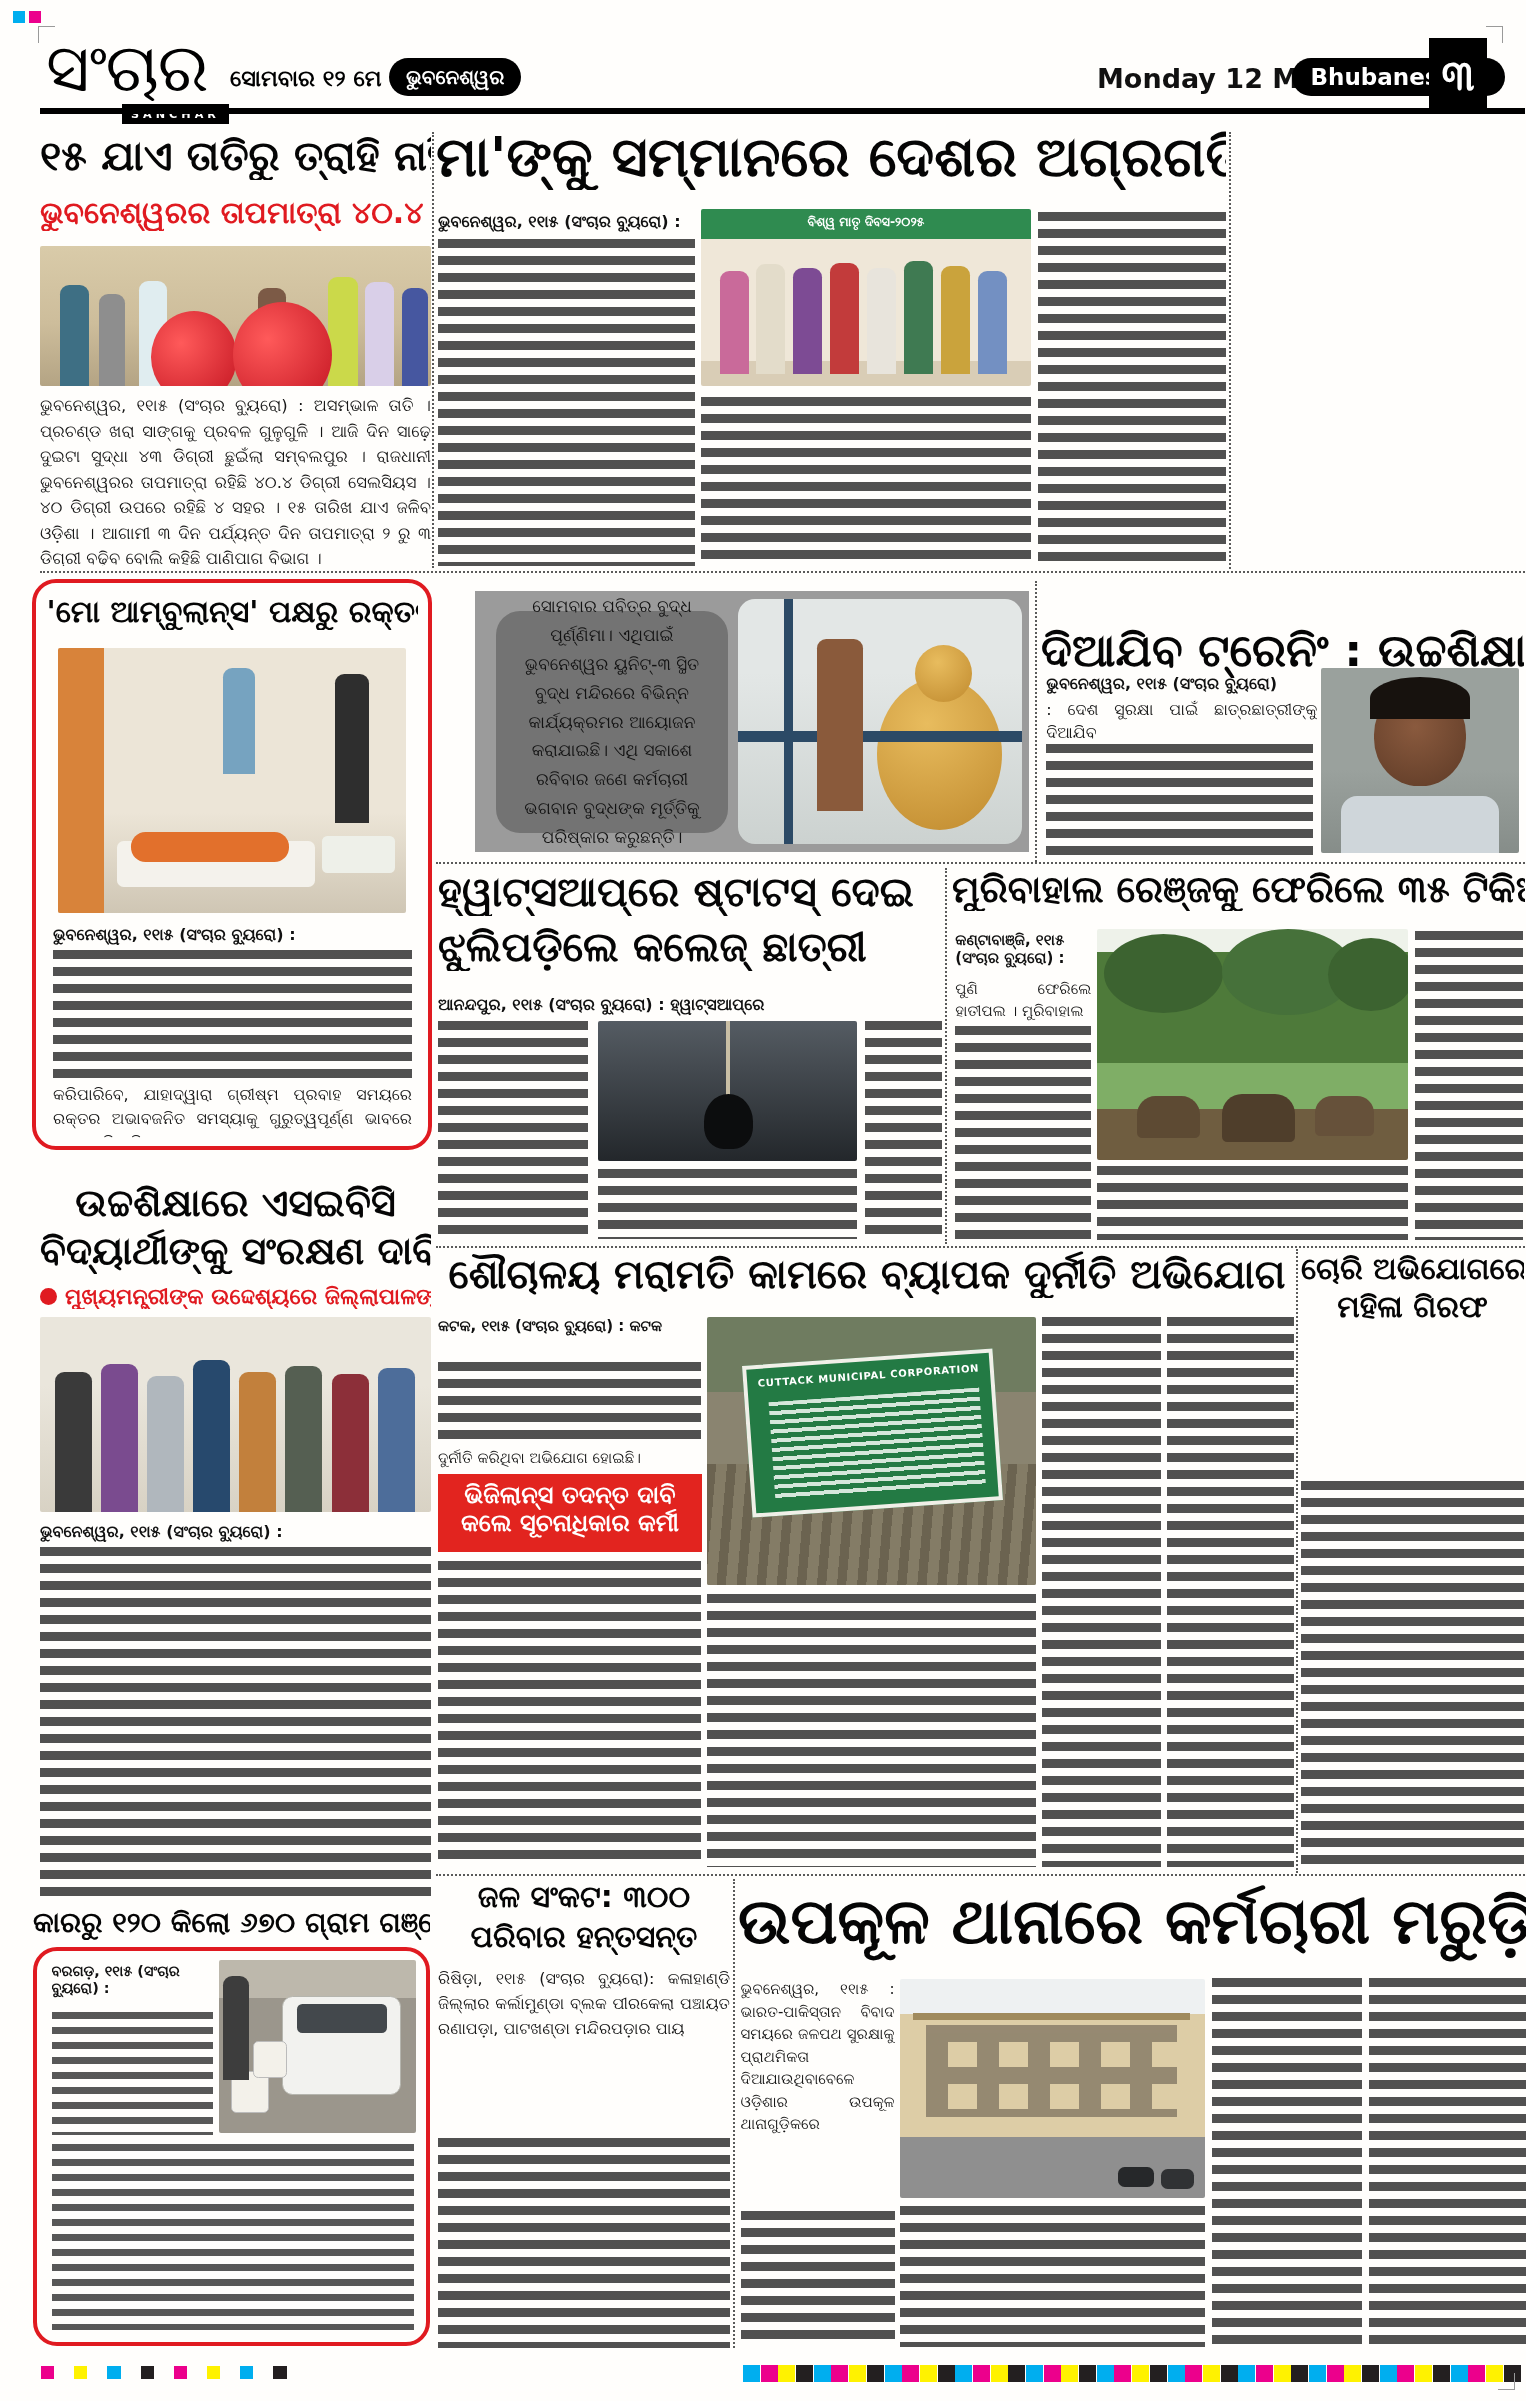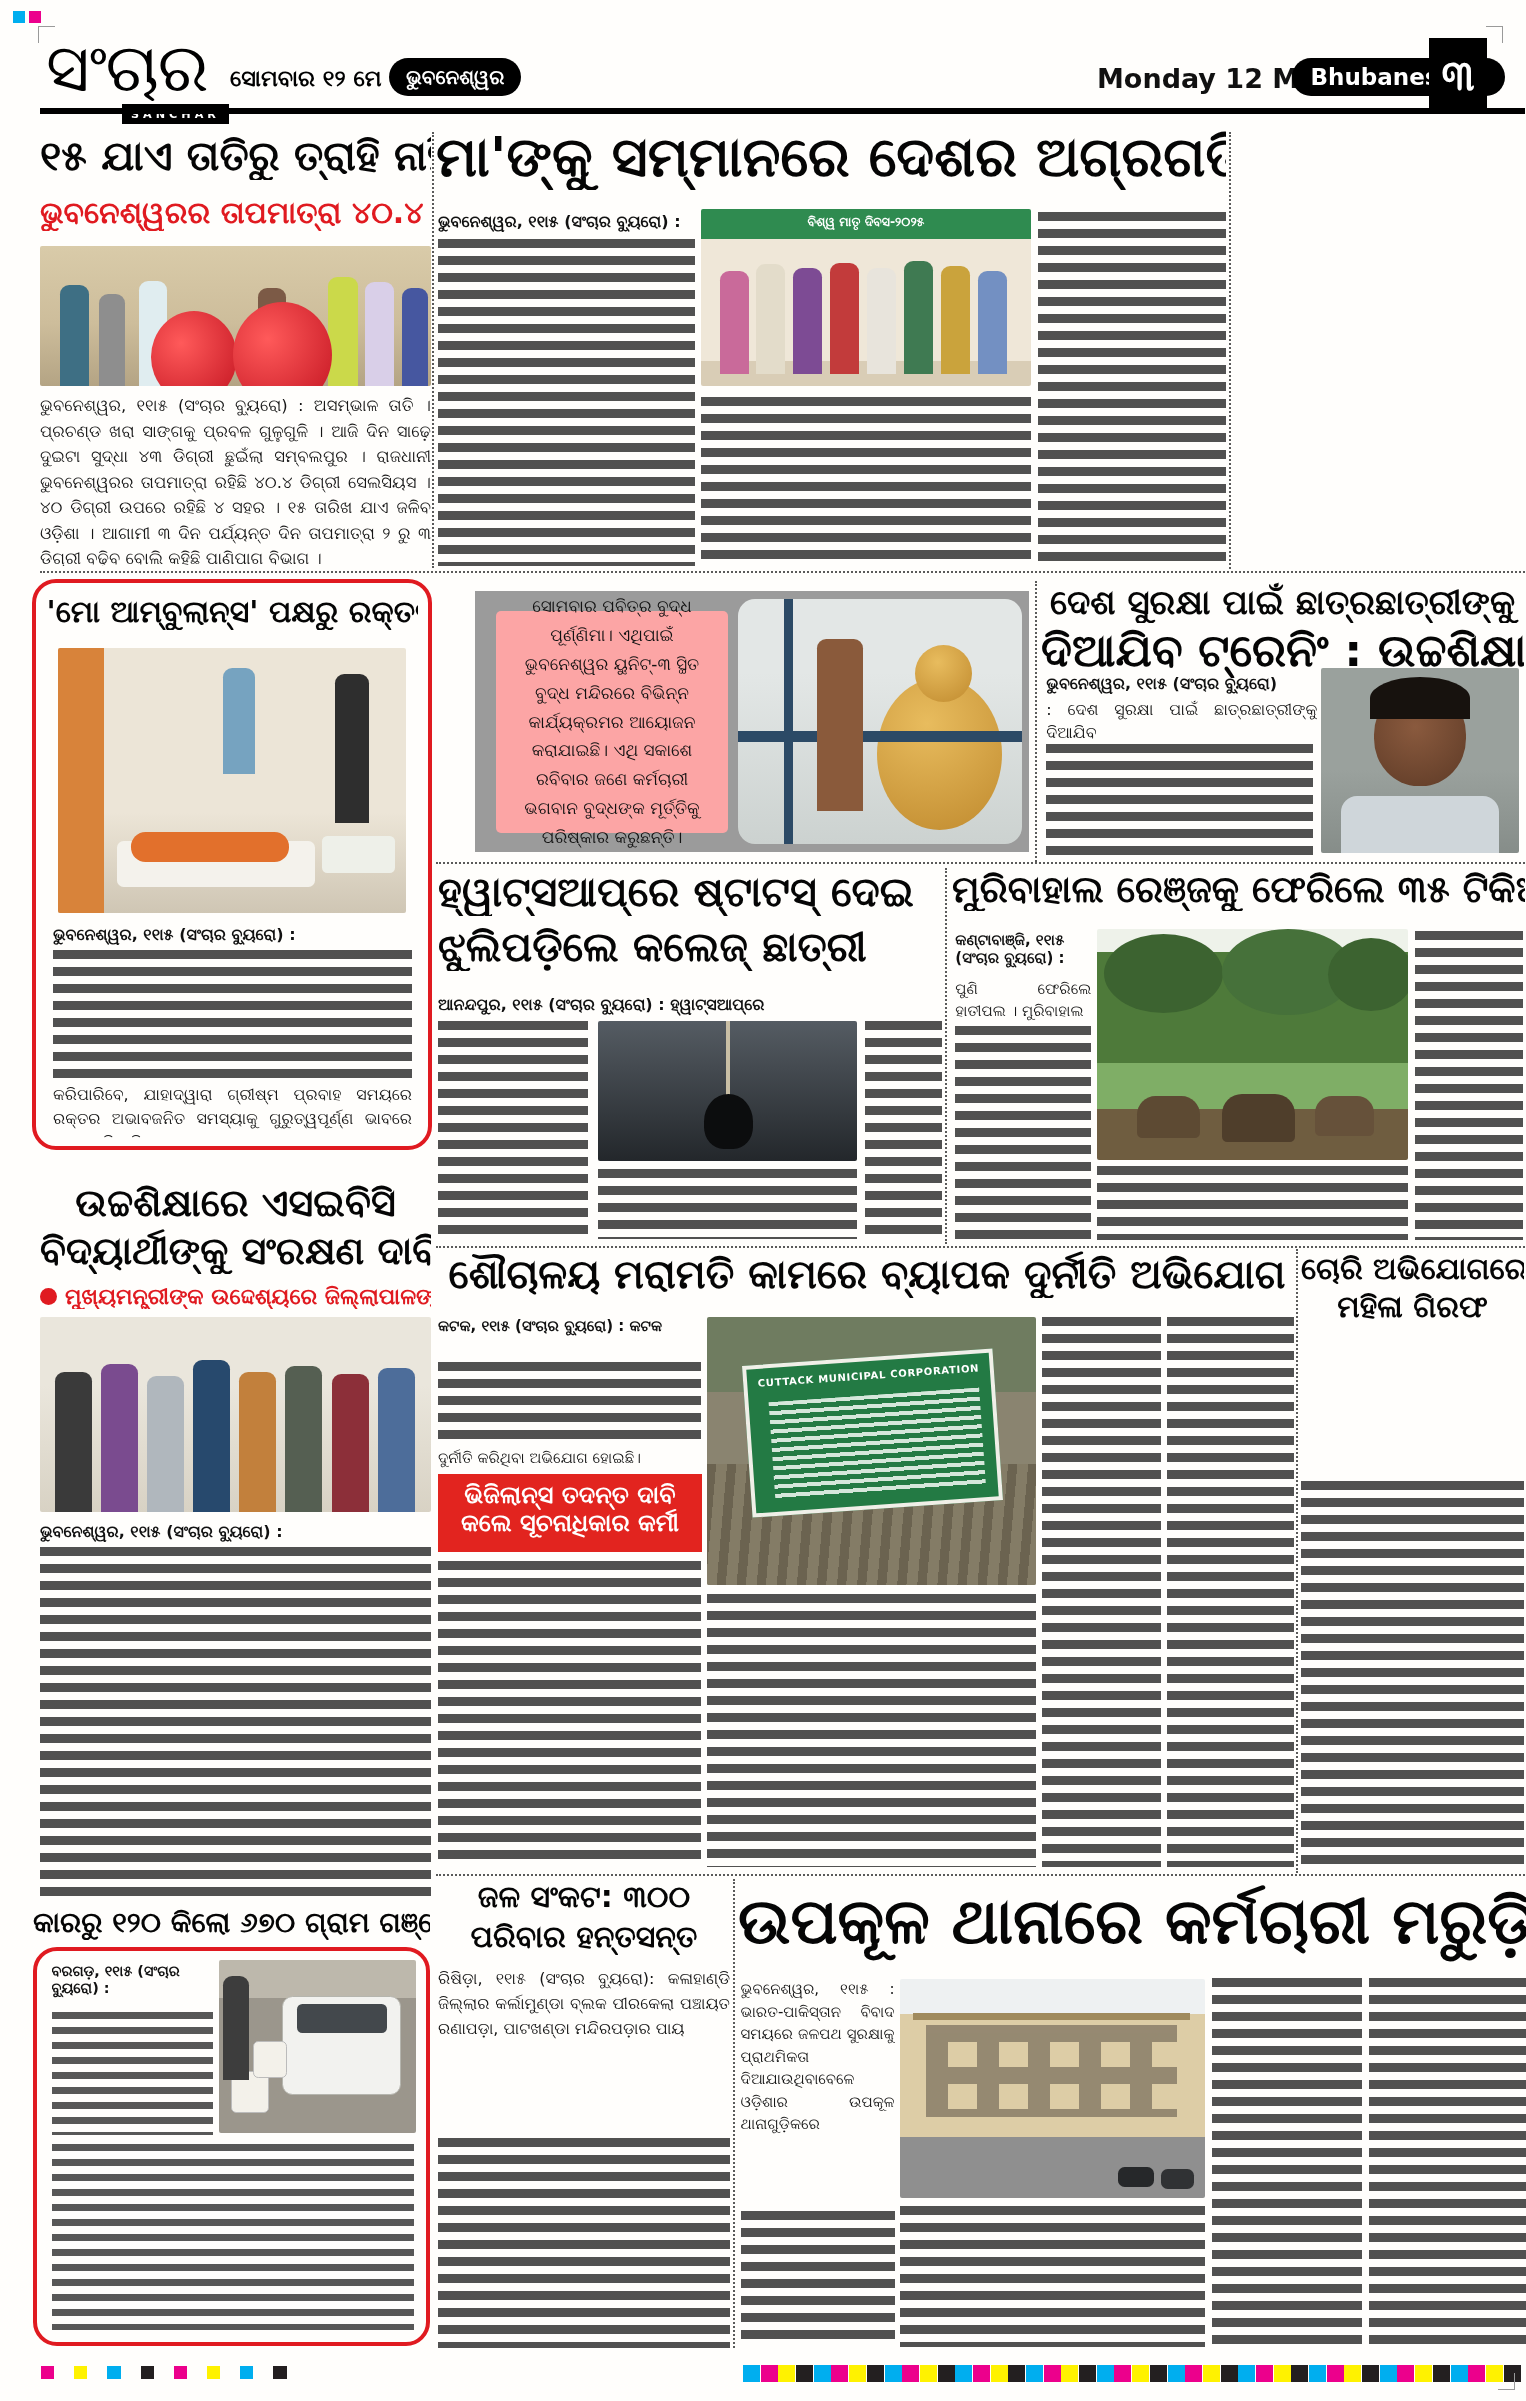--- a/index.html
+++ b/index.html
@@ -118,36 +118,35 @@
       <span class="abs" style="left:264px;bottom:40px;width:73px;height:37px;background:#eef0e9;border-radius:5.3px"></span>
       <span class="fg" style="left:277px;top:26.4px;width:34px;height:56%;background:#2e2e2e"></span>
       <span class="fg" style="left:165px;top:20px;width:32px;height:40%;background:#76a3c0"></span>
     </div>
     <div class="dl" style="left:21px;top:346px;width:359px;height:22.4px;font-size:16px">ଭୁବନେଶ୍ୱର, ୧୧ା୫ (ସଂଚାର ବ୍ୟୁରୋ) :</div>
     <div class="greek" style="left:21px;top:371px;width:359px;height:129px"></div>
     <div class="body-odia" style="left:21px;top:504px;width:359px;height:55px;font-size:16px;line-height:1.5">କରିପାରିବେ, ଯାହାଦ୍ୱାରା ଗ୍ରୀଷ୍ମ ପ୍ରବାହ ସମୟରେ ରକ୍ତର ଅଭାବଜନିତ ସମସ୍ୟାକୁ ଗୁରୁତ୍ୱପୂର୍ଣ୍ଣ ଭାବରେ ହ୍ରାସ କରିପାରିବା।</div>
   </div>
 
   <div class="abs" style="left:475px;top:591px;width:554px;height:261px;background:#9b9b9b">
-    <div class="abs" style="left:21px;top:20px;width:232px;height:222px;background:#fca5a5;border-radius:5px;display:flex;align-items:center;justify-content:center;padding:10.6px">
+    <div class="abs" style="left:21px;top:20px;width:232px;height:222px;background:#737373;border-radius:24px;display:flex;align-items:center;justify-content:center;padding:10.6px">
 
       <span style="font-size:17px;line-height:1.7;text-align:center;color:#111">ସୋମବାର ପବିତ୍ର ବୁଦ୍ଧ ପୂର୍ଣ୍ଣିମା। ଏଥିପାଇଁ ଭୁବନେଶ୍ୱର ୟୁନିଟ୍-୩ ସ୍ଥିତ ବୁଦ୍ଧ ମନ୍ଦିରରେ ବିଭିନ୍ନ କାର୍ଯ୍ୟକ୍ରମର ଆୟୋଜନ କରାଯାଇଛି। ଏଥି ସକାଶେ ରବିବାର ଜଣେ କର୍ମଚାରୀ ଭଗବାନ ବୁଦ୍ଧଙ୍କ ମୂର୍ତ୍ତିକୁ ପରିଷ୍କାର କରୁଛନ୍ତି।</span>
     </div>
     <div class="ph ph-buddha" style="left:263px;top:8px;width:284px;height:245px">
       <span class="gold" style="left:139px;top:79px;width:125px;height:152px"></span>
       <span class="gold" style="left:177px;top:46px;width:57px;height:57px"></span>
       <span class="bar" style="left:0;top:132px;width:284px;height:10.6px"></span>
       <span class="bar" style="left:46px;top:0;width:9.2px;height:245px"></span>
       <span class="fg" style="left:79px;top:40px;width:46px;height:70%;background:#8a5a3b"></span>
     </div>
   </div>
 
   <div class="vdot" style="left:1035px;top:581px;height:281px"></div>
   <div class="abs" style="left:1041px;top:582px;width:483px;height:280px">
-    <div class="hl" style="left:0;top:0;width:483px;font-size:34px">ଦେଶ ସୁରକ୍ଷା ପାଇଁ ଛାତ୍ରଛାତ୍ରୀଙ୍କୁ</div>
     <div class="hl" style="left:0;top:42px;width:483px;font-size:45px">ଦିଆଯିବ ଟ୍ରେନିଂ : ଉଚ୍ଚଶିକ୍ଷା ମନ୍ତ୍ରୀ</div>
     <div class="dl" style="left:5.3px;top:92px;width:277px;height:22.4px;font-size:16px">ଭୁବନେଶ୍ୱର, ୧୧ା୫ (ସଂଚାର ବ୍ୟୁରୋ)</div>
     <div class="body-odia" style="left:5.3px;top:116px;width:271px;height:42px;font-size:16px;line-height:1.45">: ଦେଶ ସୁରକ୍ଷା ପାଇଁ ଛାତ୍ରଛାତ୍ରୀଙ୍କୁ ଦିଆଯିବ</div>
     <div class="greek" style="left:5.3px;top:162px;width:267px;height:111px"></div>
     <div class="ph ph-portrait" style="left:280px;top:86px;width:198px;height:185px">
       <span class="abs" style="left:53px;top:18.5px;width:92px;height:99px;background:radial-gradient(circle at 45% 40%,#8a5a3e,#5d3a26);border-radius:48%"></span>
       <span class="abs" style="left:49px;top:9.2px;width:100px;height:42px;background:#17120e;border-radius:50% 50% 0 0"></span>
       <span class="abs" style="left:20px;bottom:0;width:158px;height:57px;background:#cfd6da;border-radius:16px 16px 0 0"></span>
     </div>
   </div>

